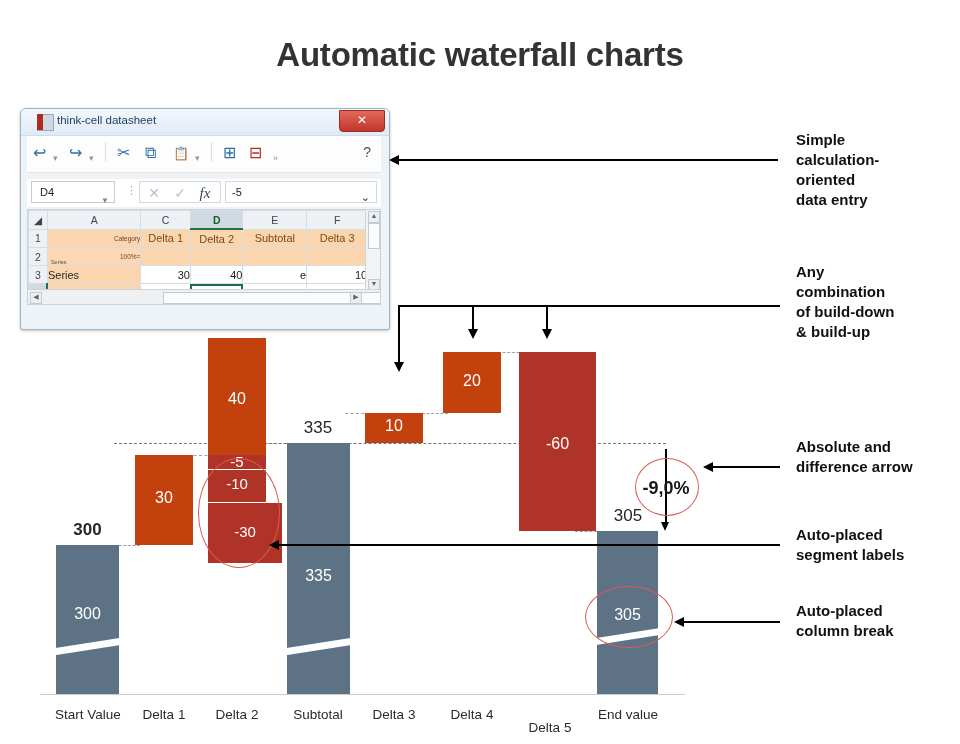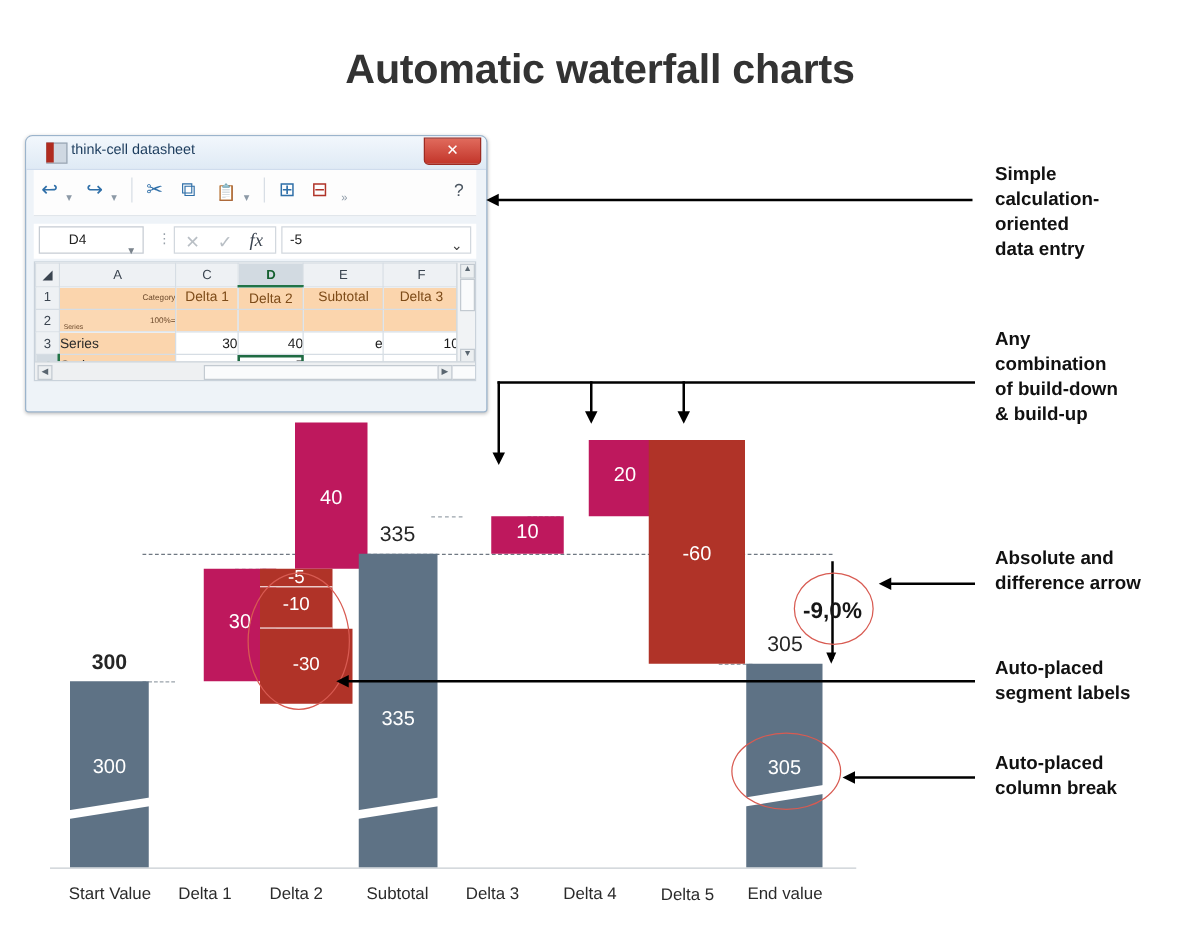--- a/index.html
+++ b/index.html
@@ -61,21 +61,21 @@
   .tb-sep{position:absolute;top:6px;width:1px;height:20px;background:#d8dee5;}
   #ds-help{position:absolute;right:10px;top:8px;font-size:14px;color:#4a5560;cursor:pointer;}
 
   #ds-formulabar{
     position:absolute;left:6px;top:70px;width:354px;height:28px;
     background:#ffffff;
   }
   #ds-namebox{
     position:absolute;left:4px;top:2px;width:84px;height:22px;
     border:1px solid #c6ccd3;background:#fff;
-    font-size:11px;color:#222;line-height:21px;padding-left:23px;
+    font-size:11px;color:#222;line-height:21px;padding-left:8px;
     box-sizing:border-box;cursor:pointer;
   }
   #ds-namebox-caret{position:absolute;right:5px;top:8px;font-size:8px;color:#7a838c;}
   #ds-dots{position:absolute;left:99px;top:5px;font-size:11px;color:#97a0a9;letter-spacing:0;}
   #ds-fxgroup{
     position:absolute;left:112px;top:2px;width:82px;height:22px;
     border:1px solid #d2d8de;background:#fff;box-sizing:border-box;
   }
   .fx-btn{position:absolute;top:2px;width:26px;height:18px;text-align:center;font-size:14px;line-height:18px;cursor:pointer;}
   #ds-inputline{
@@ -129,21 +129,21 @@
   }
   #ds-hthumb{position:absolute;left:135px;top:2px;width:250px;height:10px;background:#fafbfc;border:1px solid #c3cad1;cursor:pointer;}
   #ds-vthumb{position:absolute;left:2px;top:13px;width:10px;height:24px;background:#fafbfc;border:1px solid #c3cad1;cursor:pointer;}
 
   
   #chart{left:0;top:330px;width:760px;height:414px;}
   .bar{position:absolute;}
   .bar .val{
     position:absolute;left:0;width:100%;text-align:center;color:#ffffff;font-size:16px;
   }
-  .bar-grey{background:#be185d;margin-left:28px;}
+  .bar-grey{background:#c2410c;}
   .bar-red{background:#b03328;padding-left:16px;}
   .bar-blue{background:#5e7285;}
   .connector{position:absolute;border-top:1px dashed #9aa3ab;height:0;}
   .toplabel{position:absolute;font-size:17px;color:#262626;text-align:center;}
   .toplabel.bold{font-weight:bold;}
   .axisline{position:absolute;background:#c7cdd2;height:1px;}
   .catlabel{position:absolute;font-size:13.5px;color:#2b2b2b;text-align:center;}
   .breakline{position:absolute;background:#ffffff;}
   .ellipse{position:absolute;border:1.6px solid #d85b52;border-radius:50%;}
 
@@ -353,21 +353,21 @@
     <div id="diffarrow-label" style="left:635px;top:148px;width:62px;">-9,0%</div>
 
     <div class="axisline" style="left:40px;top:364px;width:645px;"></div>
 
     <div class="catlabel" style="left:38px;top:377px;width:100px;">Start Value</div>
     <div class="catlabel" style="left:118px;top:377px;width:92px;">Delta 1</div>
     <div class="catlabel" style="left:191px;top:377px;width:92px;">Delta 2</div>
     <div class="catlabel" style="left:272px;top:377px;width:92px;">Subtotal</div>
     <div class="catlabel" style="left:348px;top:377px;width:92px;">Delta 3</div>
     <div class="catlabel" style="left:426px;top:377px;width:92px;">Delta 4</div>
-    <div class="catlabel" style="left:504px;top:378px;width:92px;">Delta 5</div>
+    <div class="catlabel" style="left:504px;top:390px;width:92px;">Delta 5</div>
     <div class="catlabel" style="left:580px;top:377px;width:96px;">End value</div>
   </div>
 
   <div class="arrowline" style="left:398px;top:159px;width:380px;"></div>
   <div class="arrowhead ah-left" style="left:389px;top:155px;"></div>
 
   <div class="arrowline" style="left:398px;top:305px;width:382px;"></div>
   <div class="arrowline-v" style="left:398px;top:305px;height:62px;"></div>
   <div class="arrowhead ah-down" style="left:394px;top:362px;"></div>
   <div class="arrowline-v" style="left:472px;top:305px;height:28px;"></div>

